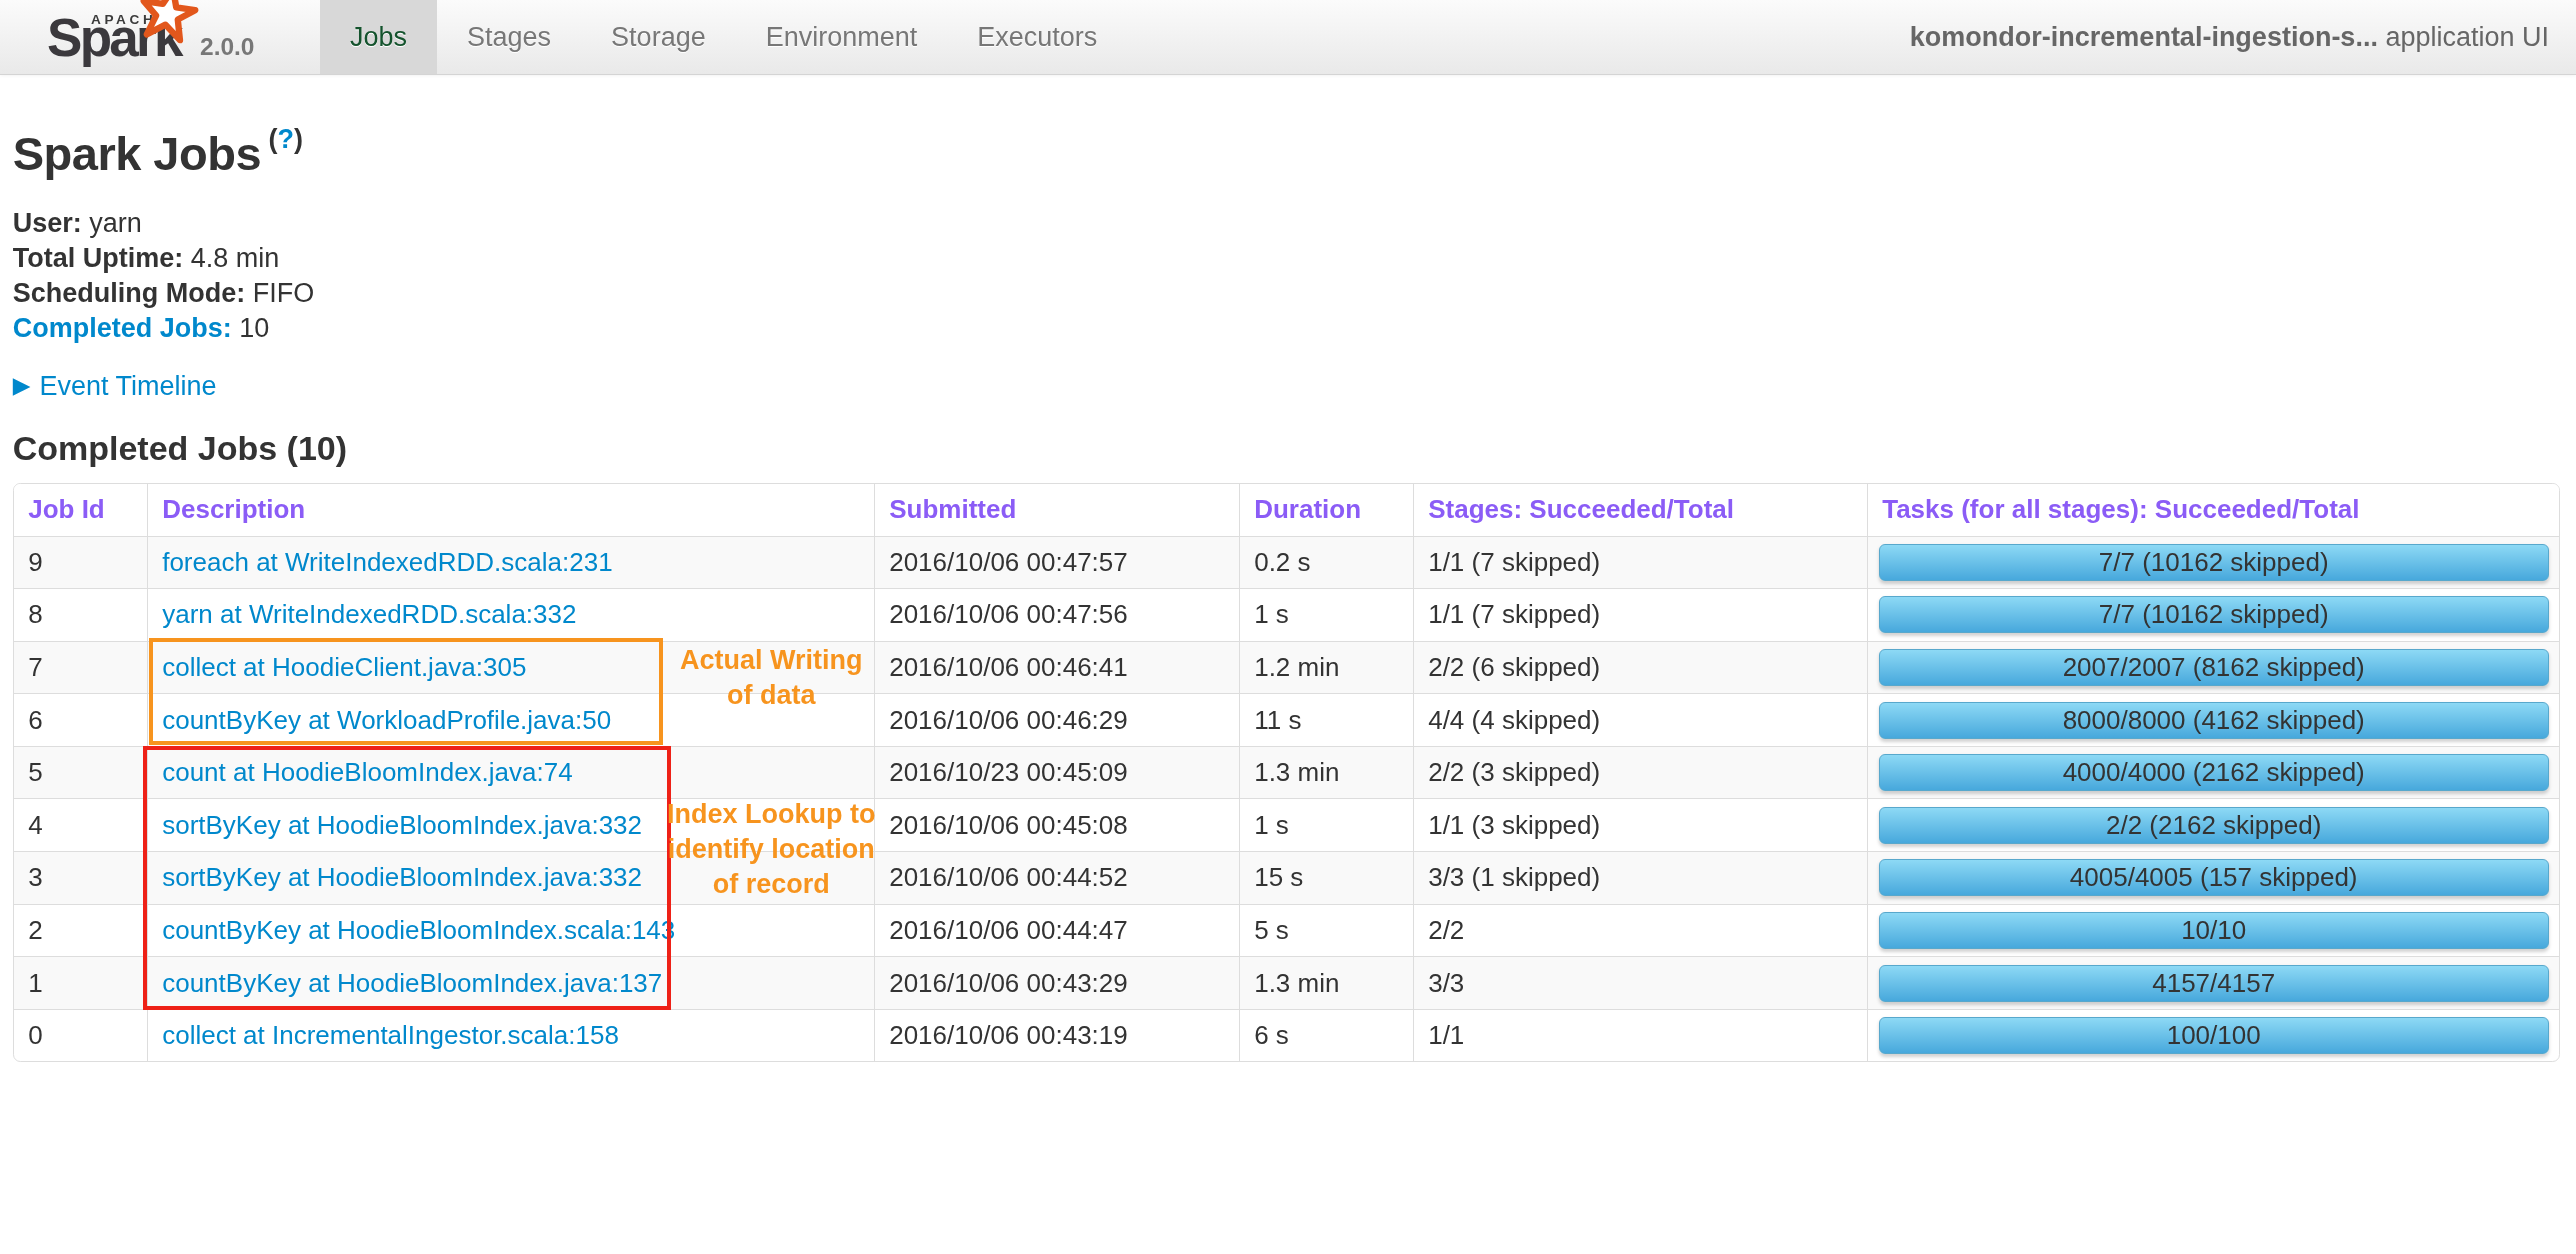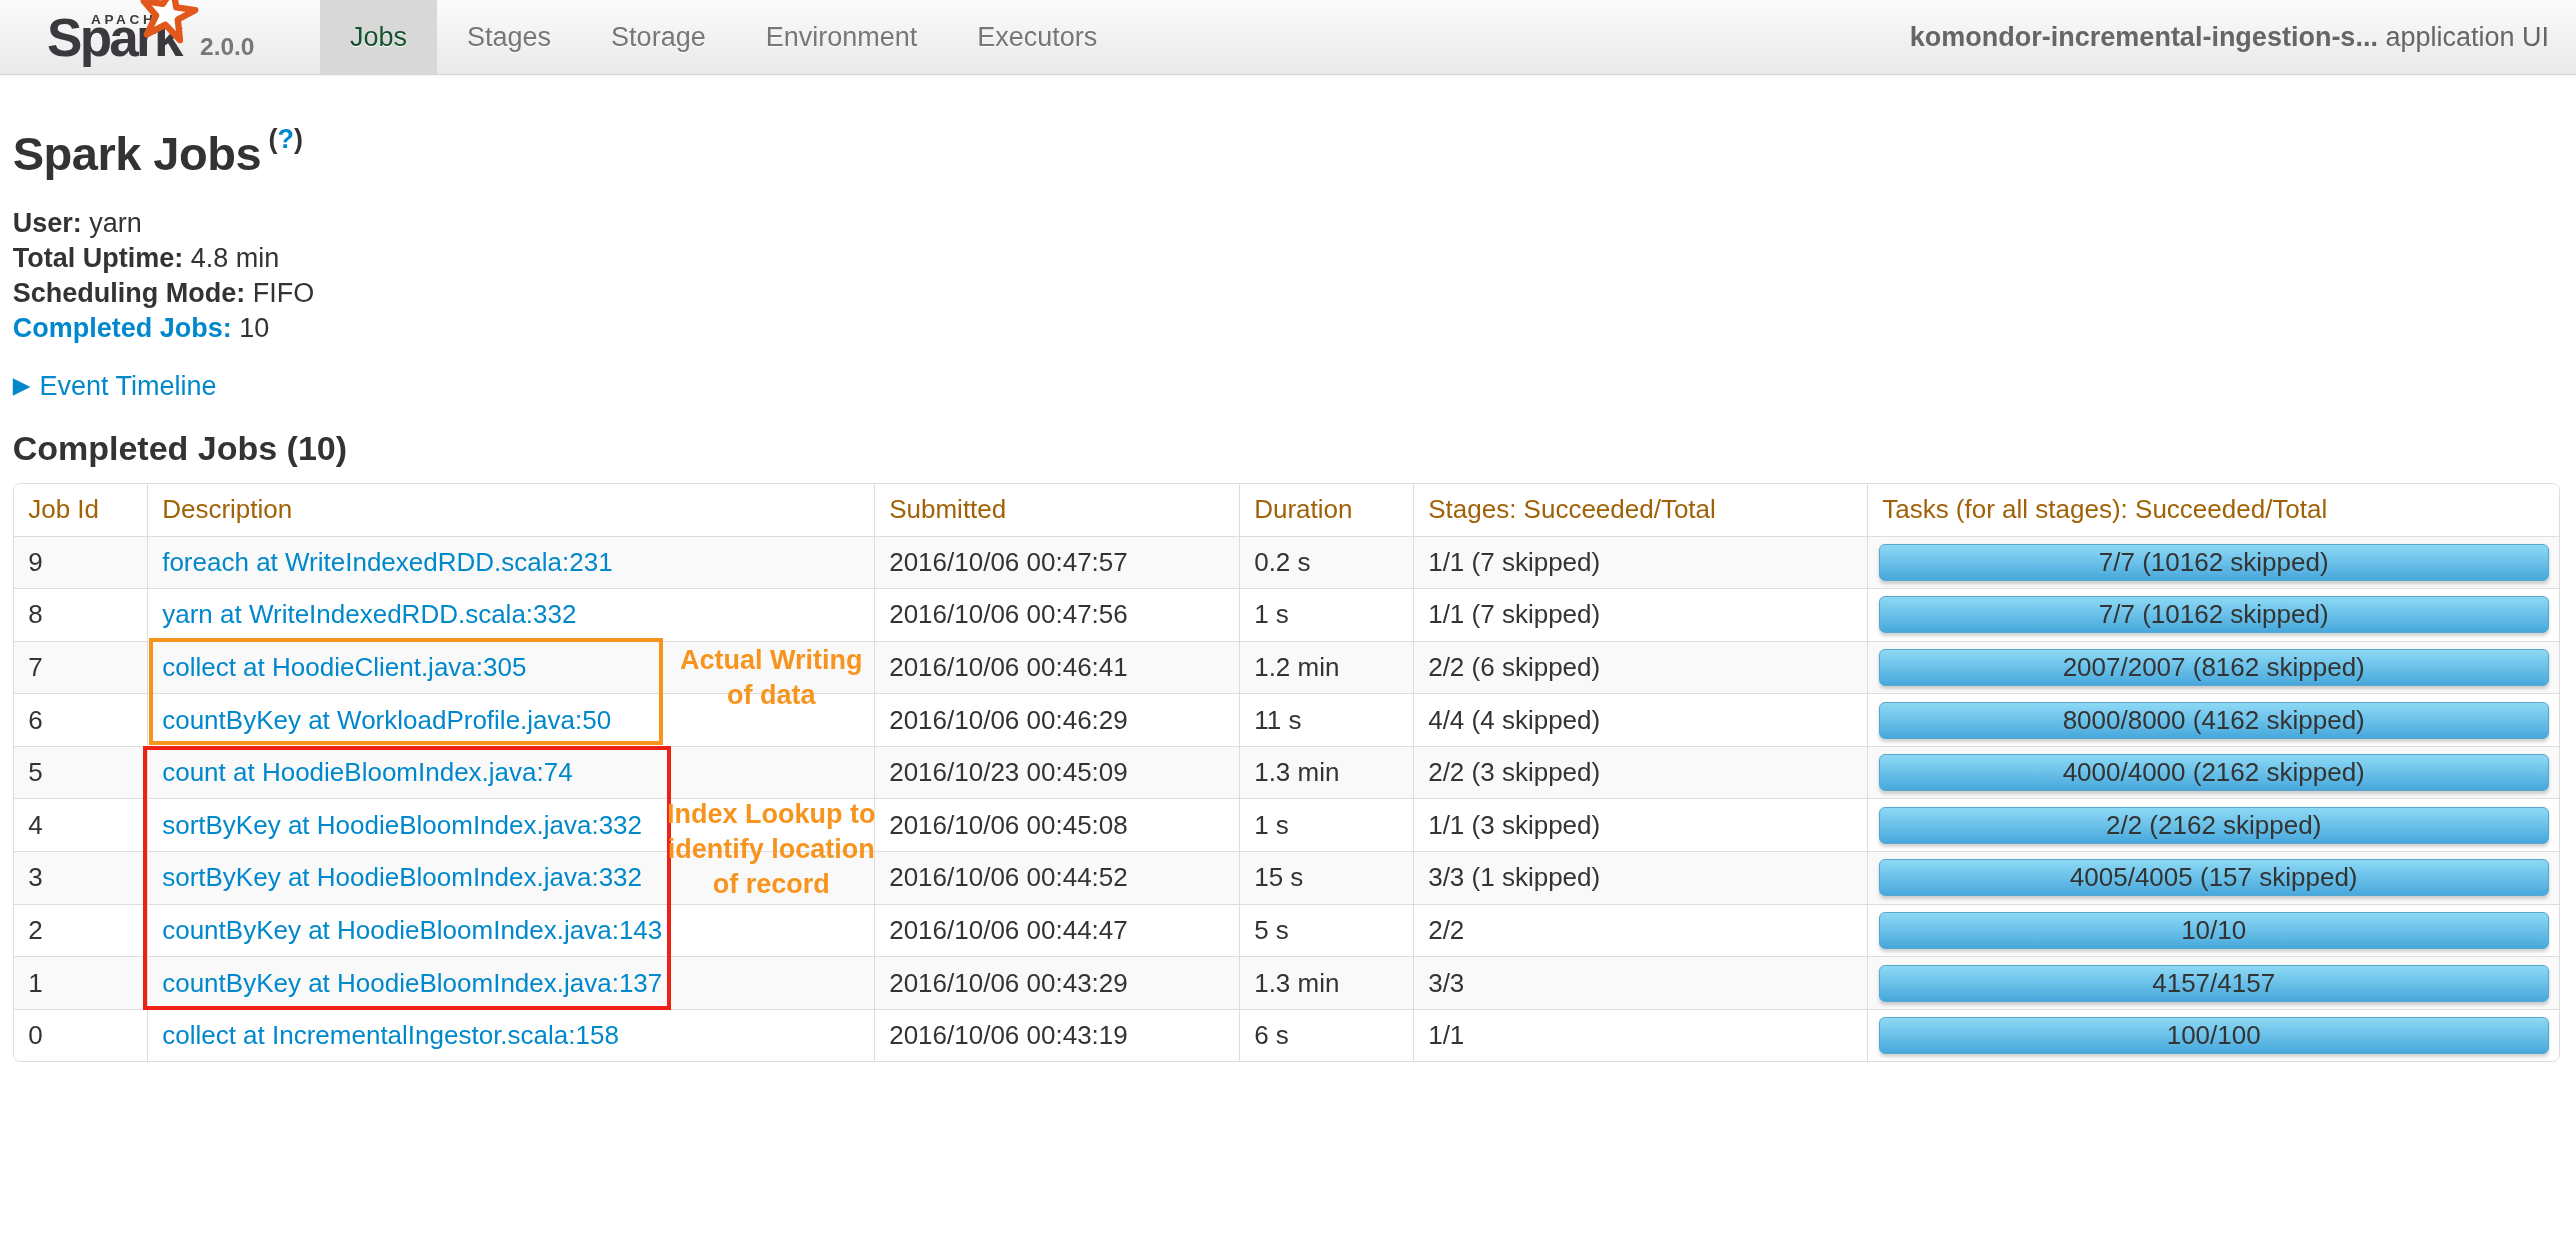--- a/index.html
+++ b/index.html
@@ -56,21 +56,21 @@
 
   
   .table-wrap { position:relative; }
   .table-frame { width:2547px; border:0.9px solid #ddd; border-radius:7.3px; overflow:hidden; background:#fff; }
   table.jobs { border-collapse:separate; border-spacing:0; width:2545px; table-layout:fixed; font-size:26px; }
   th, td {
     border-left:0.9px solid #ddd; padding:0 14.5px; height:52px;
     text-align:left; vertical-align:middle; white-space:nowrap; overflow:hidden;
   }
   th:first-child, td:first-child { border-left:none; }
-  thead th { font-weight:normal; color:#a16207; background:#fff; }
+  thead th { font-weight:bold; color:#8b5cf6; background:#fff; }
   tbody td { border-top:0.9px solid #ddd; color:#333; }
   tbody tr:nth-child(odd) td { background:#f9f9f9; }
   td.c-desc a { color:#0088cc; text-decoration:none; cursor:pointer; }
   td.c-tasks { padding:7.3px 11px; }
   .pbar {
     height:37px; border-radius:6px;
     background:linear-gradient(#8dd9f5,#47a8dc);
     border:0.9px solid #58a8cc;
     box-shadow:0 2.7px 3.6px rgba(0,0,0,.18);
     text-align:center; line-height:35px; font-size:26px; color:#333;
@@ -214,21 +214,21 @@
               <td class="c-desc"><a>sortByKey at HoodieBloomIndex.java:332</a></td>
               <td>2016/10/06 00:44:52</td>
               <td>15 s</td>
               <td>3/3 (1 skipped)</td>
               <td class="c-tasks">
                 <div class="pbar">4005/4005 (157 skipped)</div>
               </td>
             </tr>
             <tr>
               <td class="c-id">2</td>
-              <td class="c-desc"><a>countByKey at HoodieBloomIndex.java:143</a></td>
+              <td class="c-desc"><a>countByKey at HoodieBloomIndex.scala:143</a></td>
               <td>2016/10/06 00:44:47</td>
               <td>5 s</td>
               <td>2/2</td>
               <td class="c-tasks">
                 <div class="pbar">10/10</div>
               </td>
             </tr>
             <tr>
               <td class="c-id">1</td>
               <td class="c-desc"><a>countByKey at HoodieBloomIndex.java:137</a></td>

